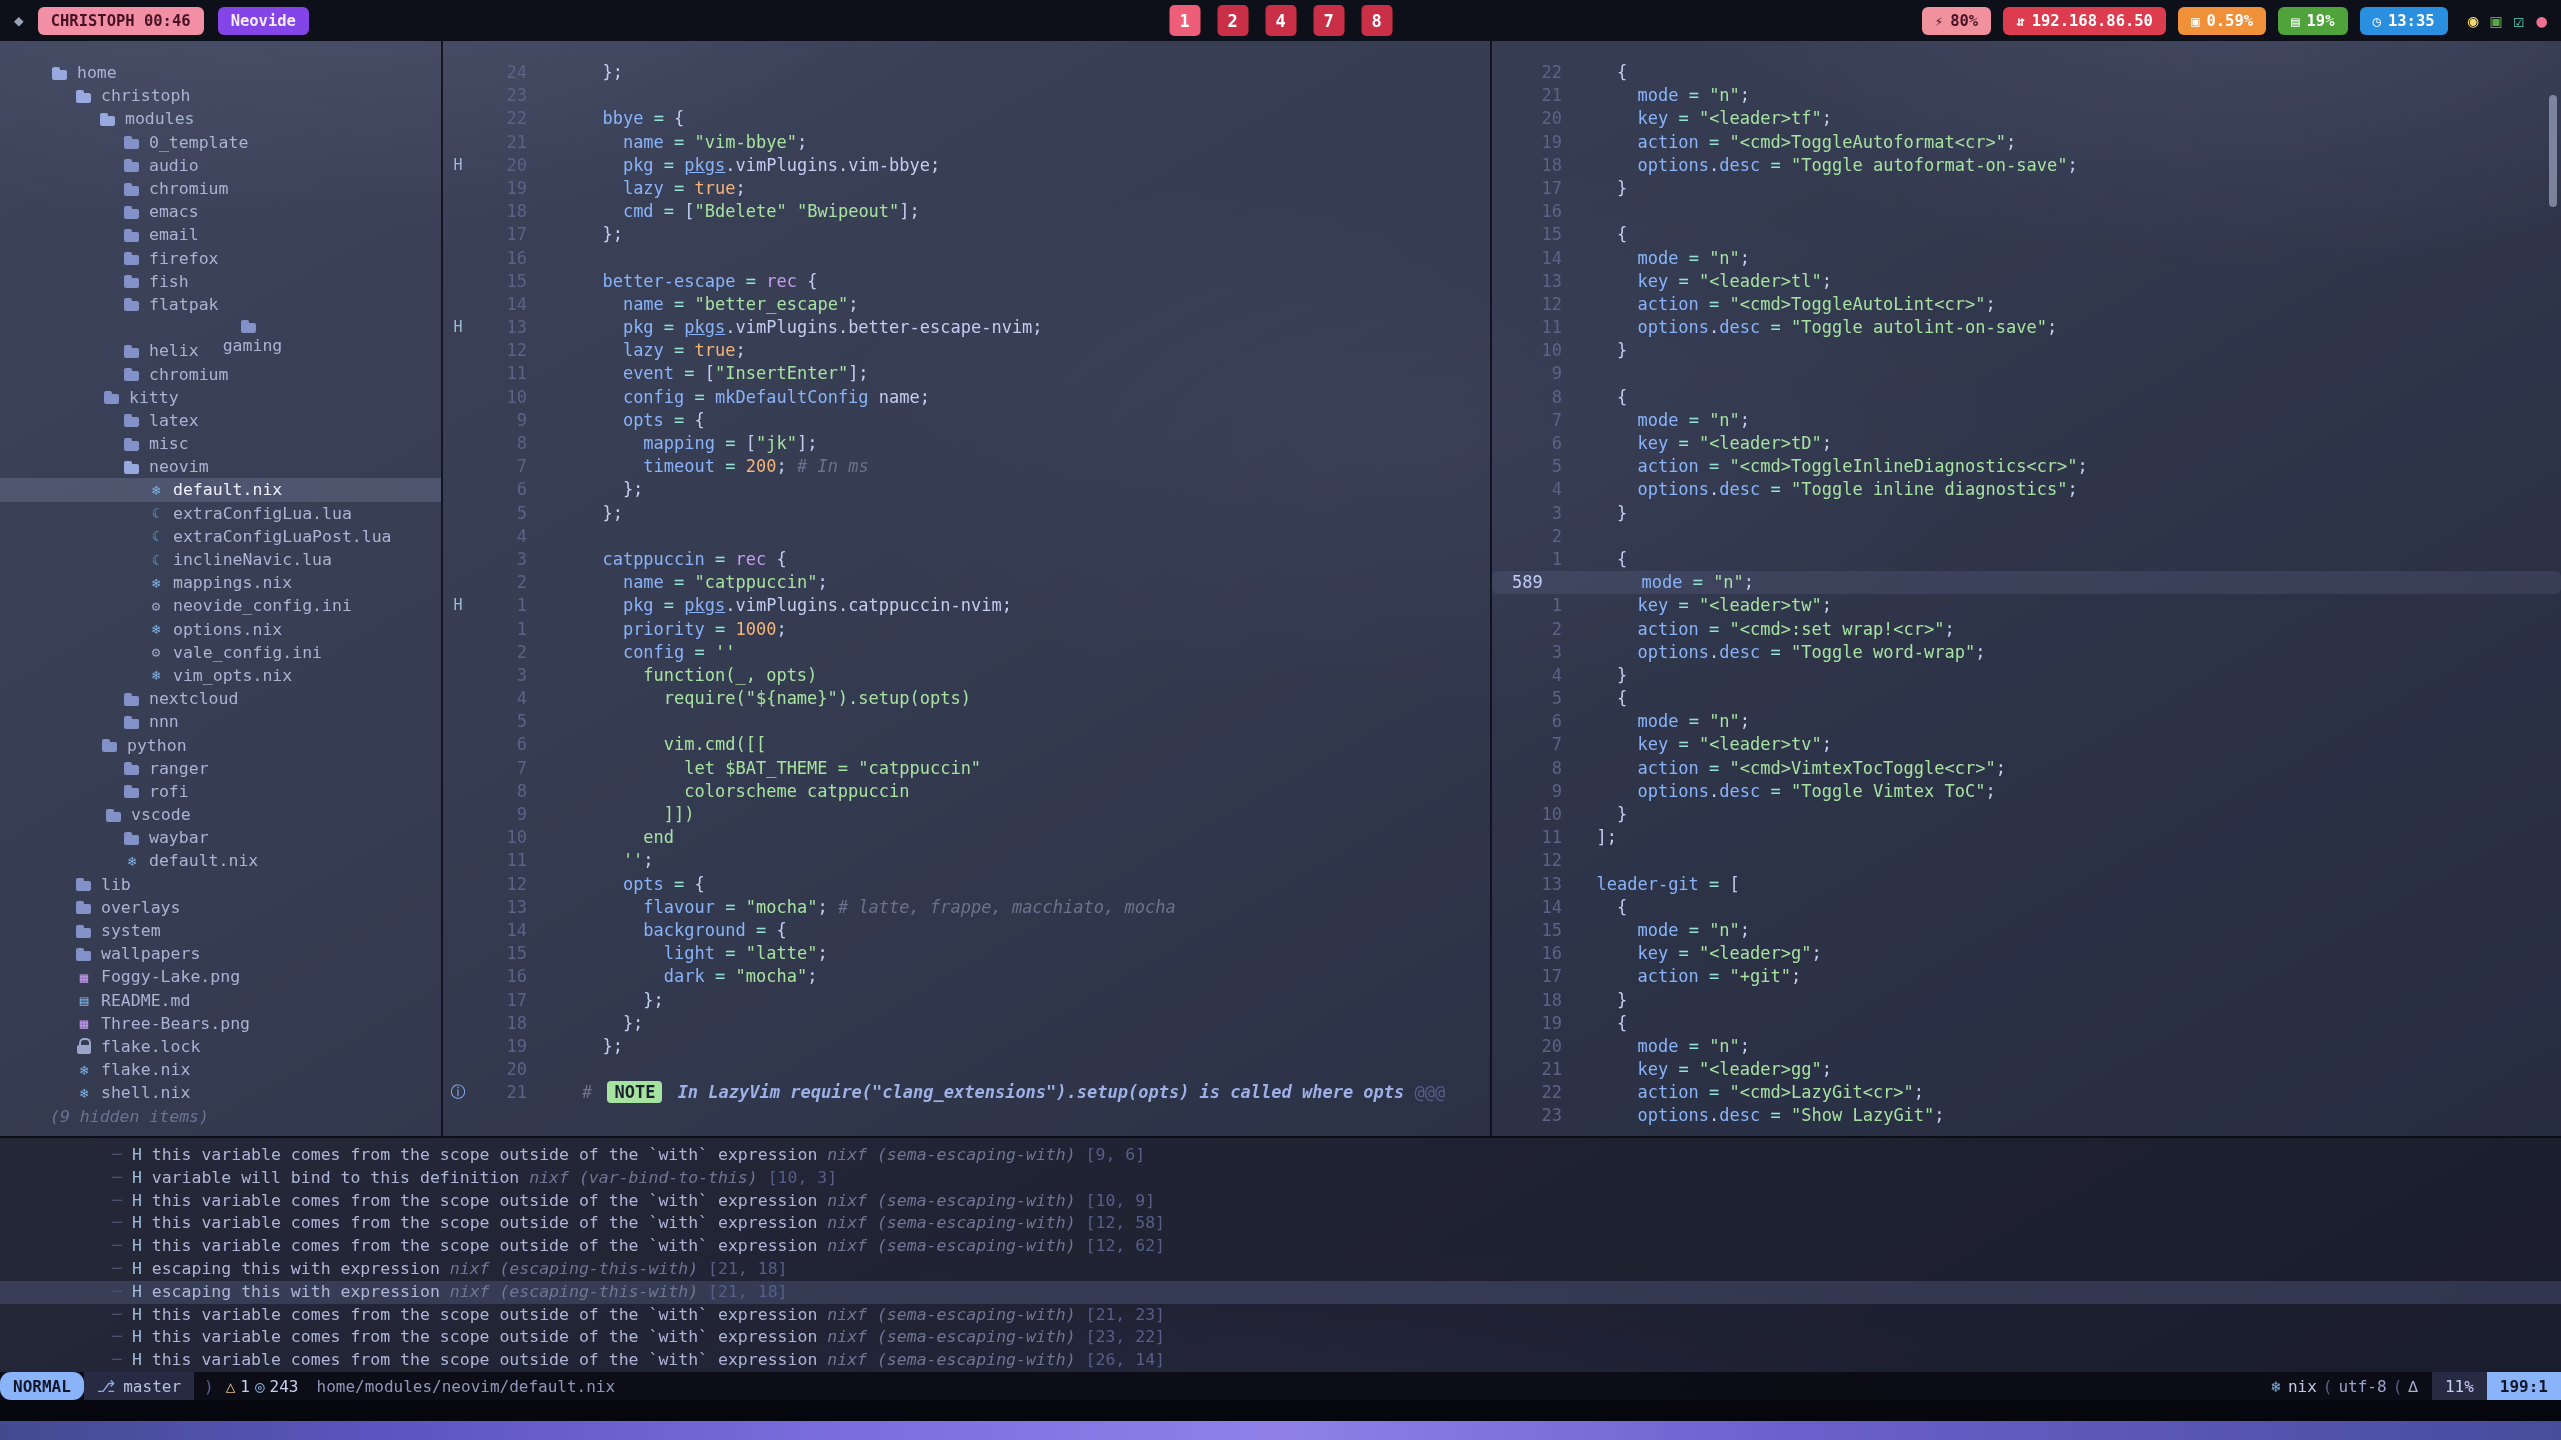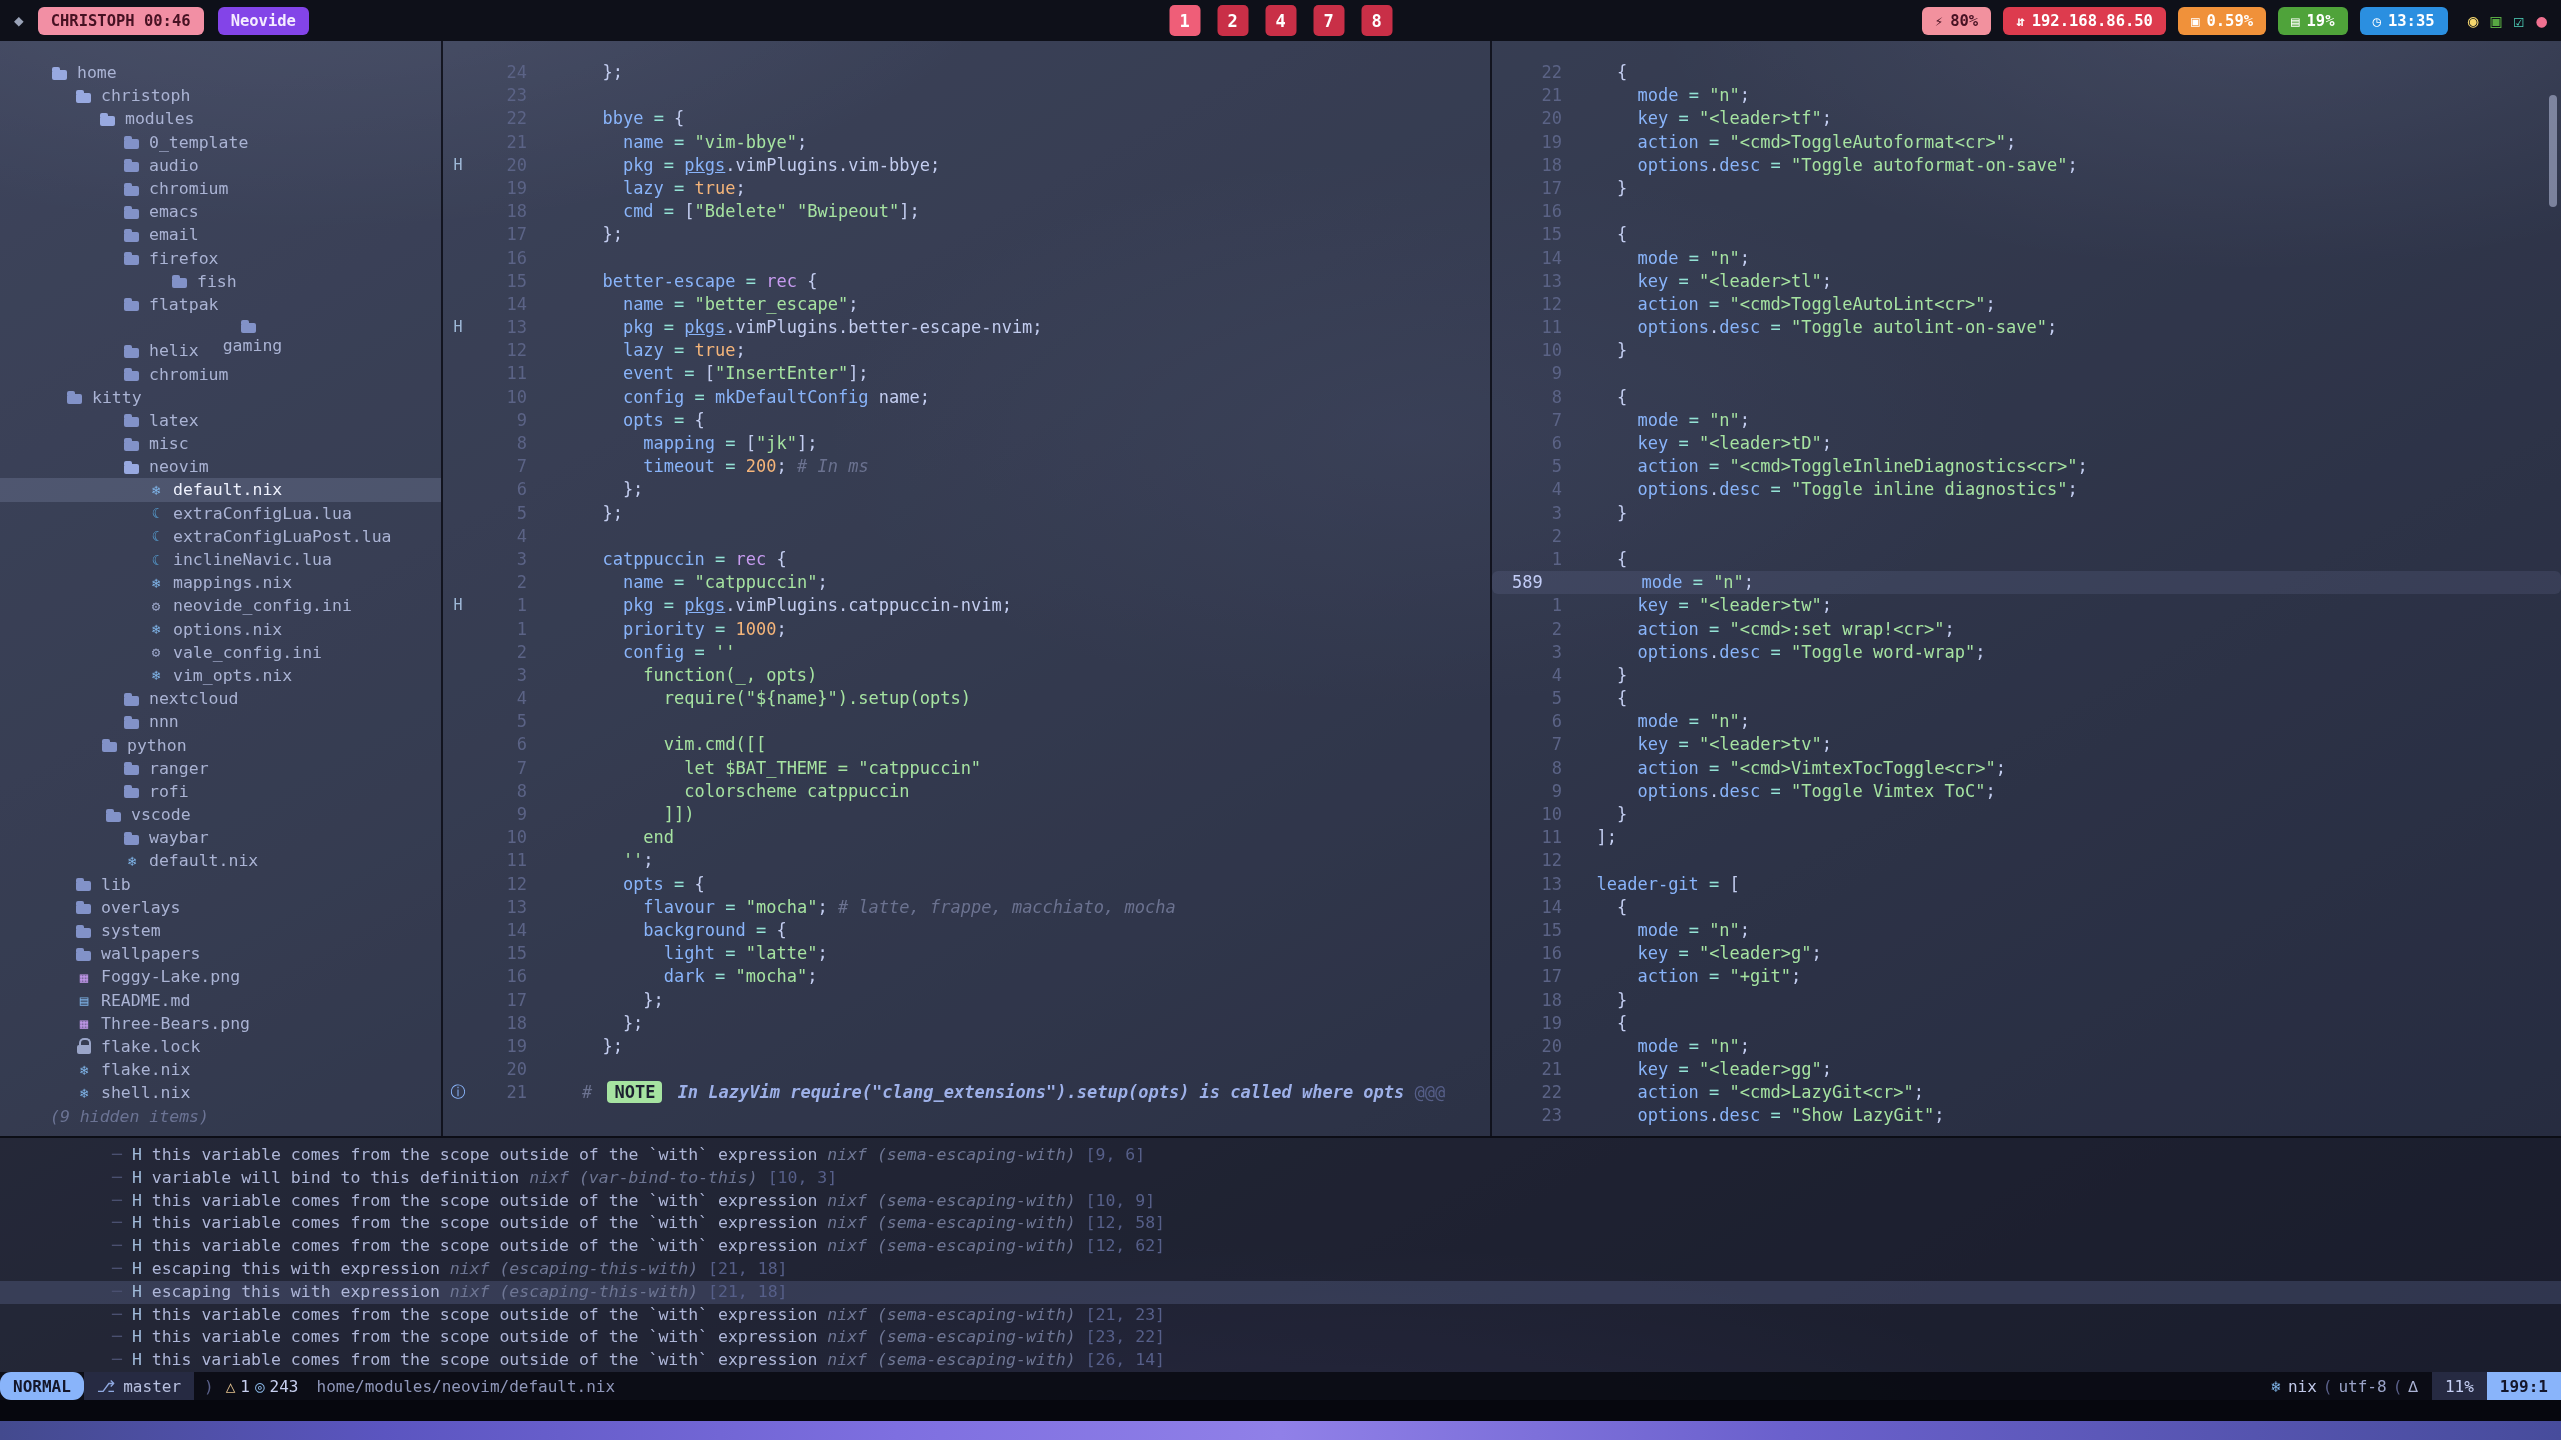--- a/index.html
+++ b/index.html
@@ -175,41 +175,41 @@
           <span class="tlabel">emacs</span>
         </div>
         <div class="trow" style="padding-left: 122px;">
           <span class="ic ic-folder"></span>
           <span class="tlabel">email</span>
         </div>
         <div class="trow" style="padding-left: 122px;">
           <span class="ic ic-folder"></span>
           <span class="tlabel">firefox</span>
         </div>
-        <div class="trow" style="padding-left: 122px; margin-left: 48px;">
+        <div class="trow" style="padding-left: 122px;">
           <span class="ic ic-folder"></span>
           <span class="tlabel">fish</span>
         </div>
         <div class="trow" style="padding-left: 122px;">
           <span class="ic ic-folder"></span>
           <span class="tlabel">flatpak</span>
         </div>
         <div class="trow" style="padding-left: 64px; flex-direction: column;">
           <span class="ic ic-folder"></span>
           <span class="tlabel">gaming</span>
         </div>
         <div class="trow" style="padding-left: 122px;">
           <span class="ic ic-folder"></span>
           <span class="tlabel">helix</span>
         </div>
         <div class="trow" style="padding-left: 122px;">
           <span class="ic ic-folder"></span>
           <span class="tlabel">chromium</span>
         </div>
-        <div class="trow" style="padding-left: 65px;">
+        <div class="trow" style="padding-left: 102px;">
           <span class="ic ic-folder"></span>
           <span class="tlabel">kitty</span>
         </div>
         <div class="trow" style="padding-left: 122px;">
           <span class="ic ic-folder"></span>
           <span class="tlabel">latex</span>
         </div>
         <div class="trow" style="padding-left: 122px;">
           <span class="ic ic-folder"></span>
           <span class="tlabel">misc</span>

